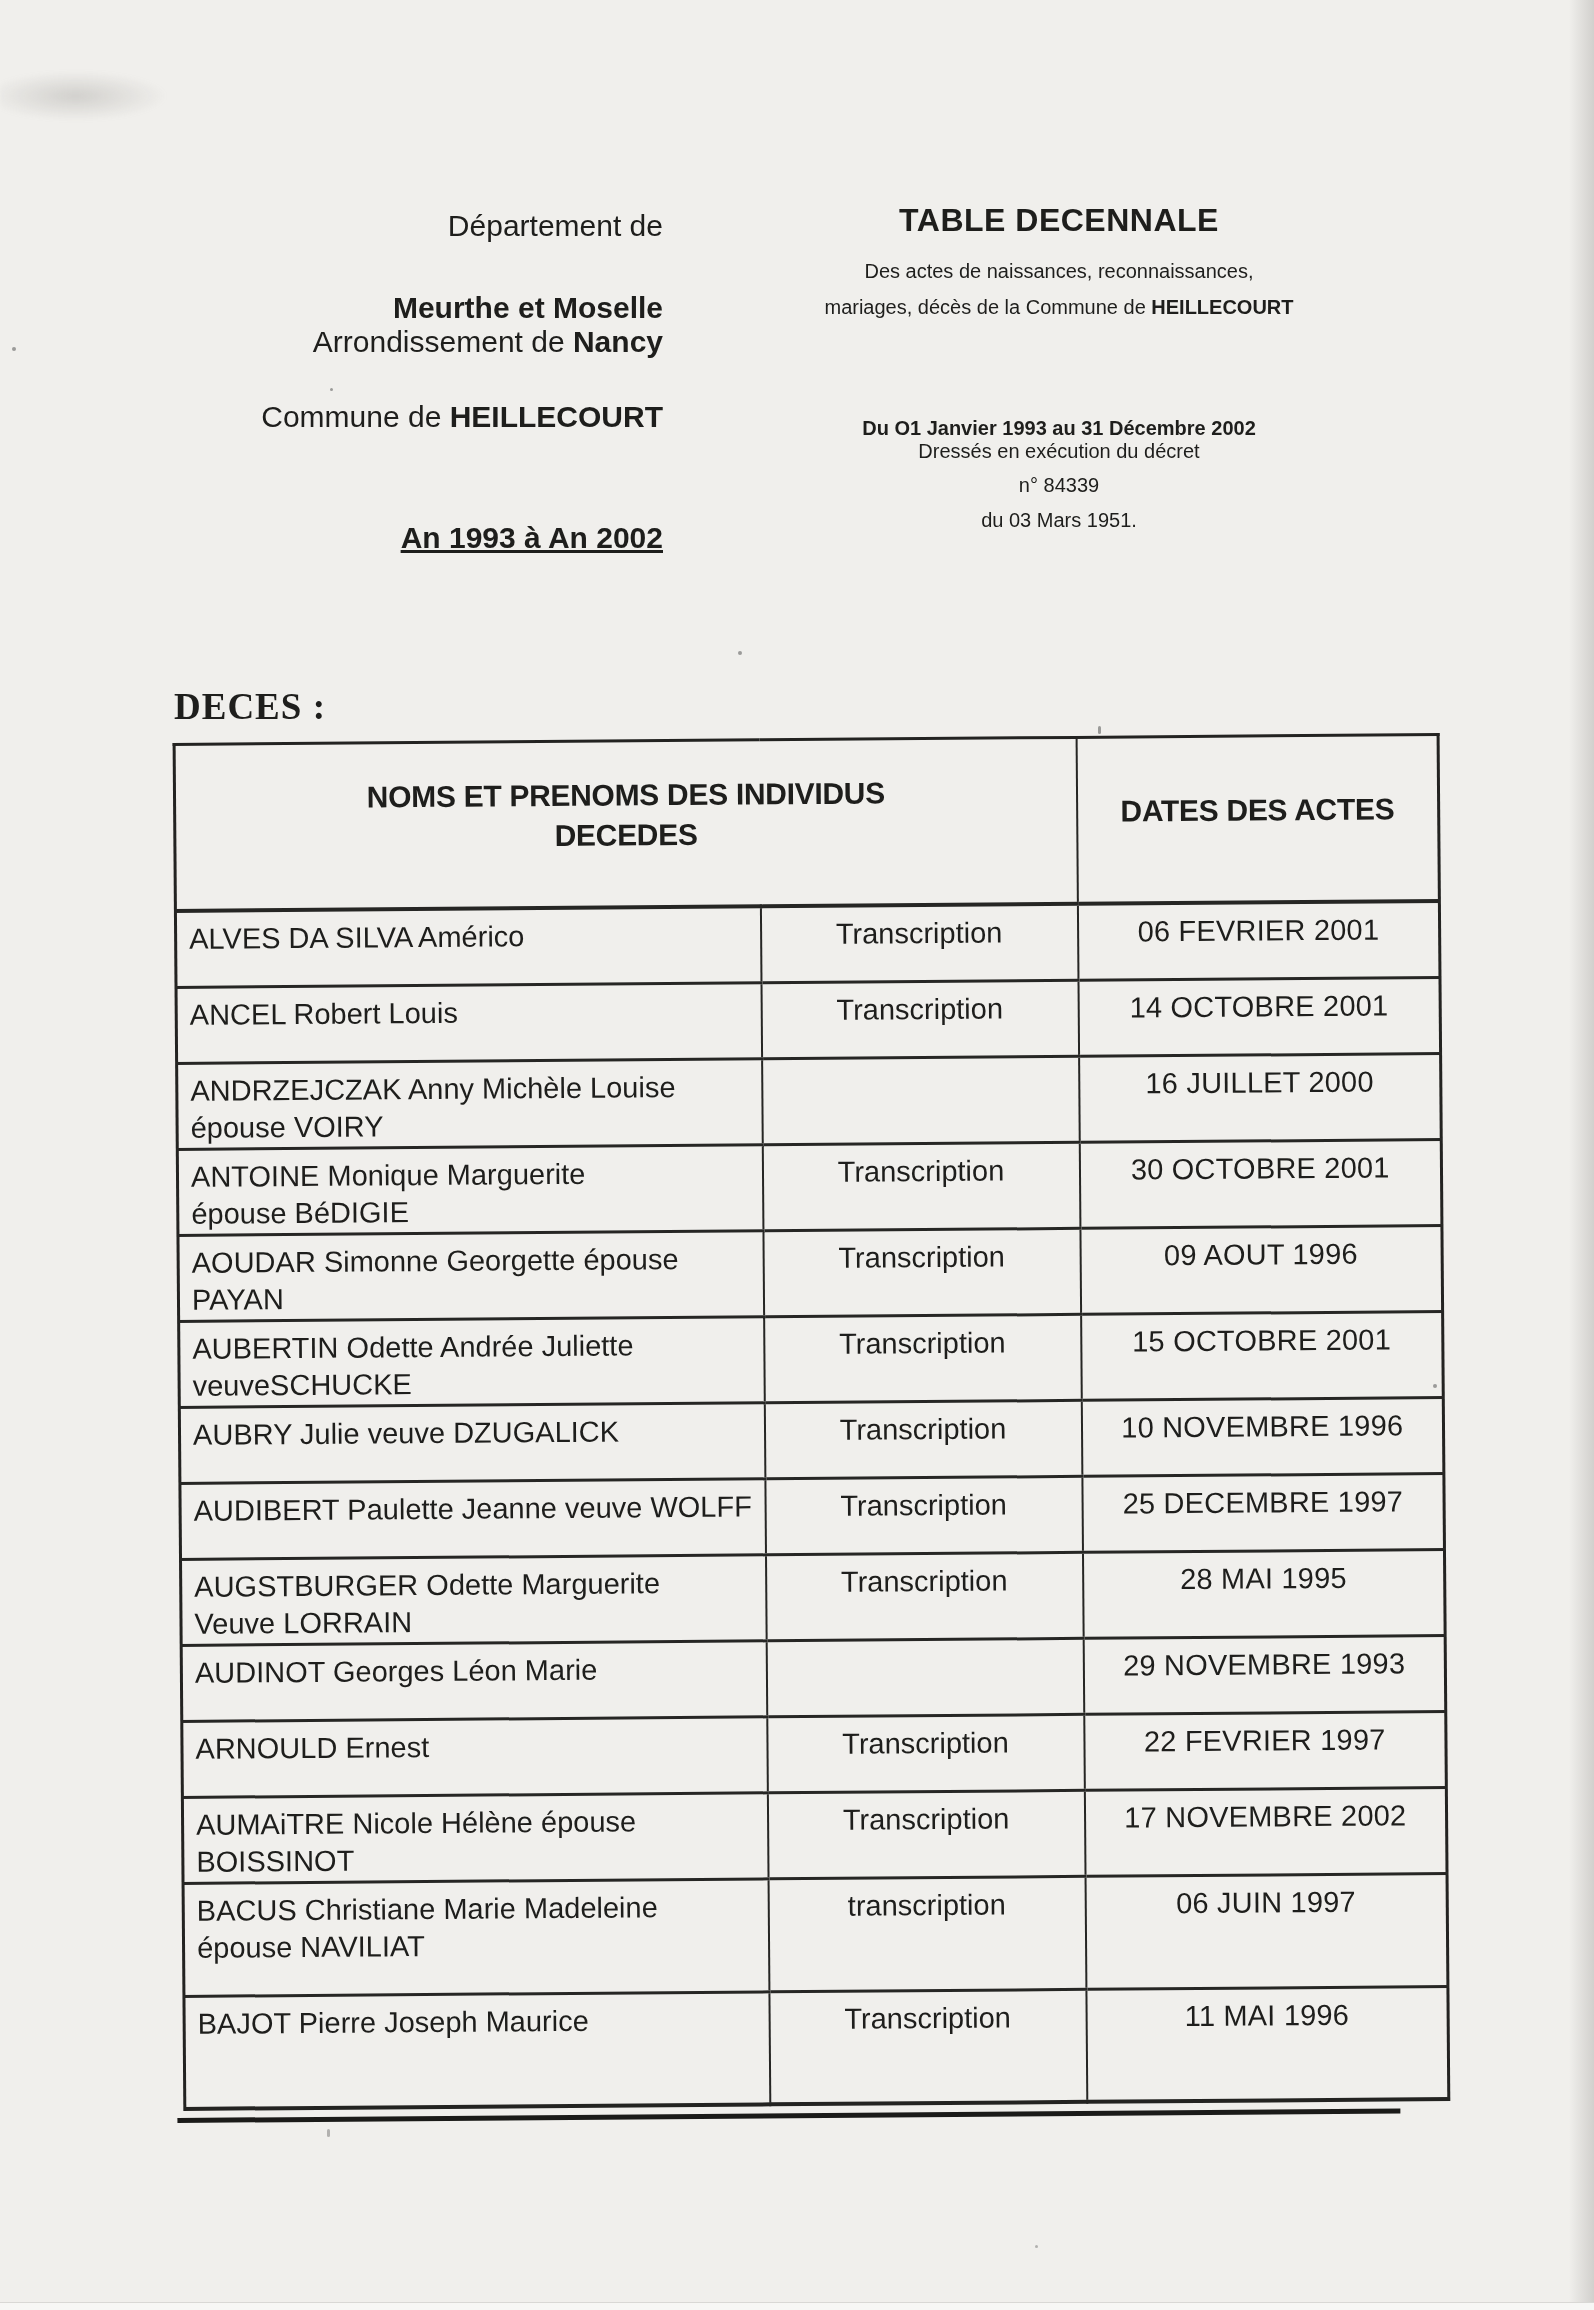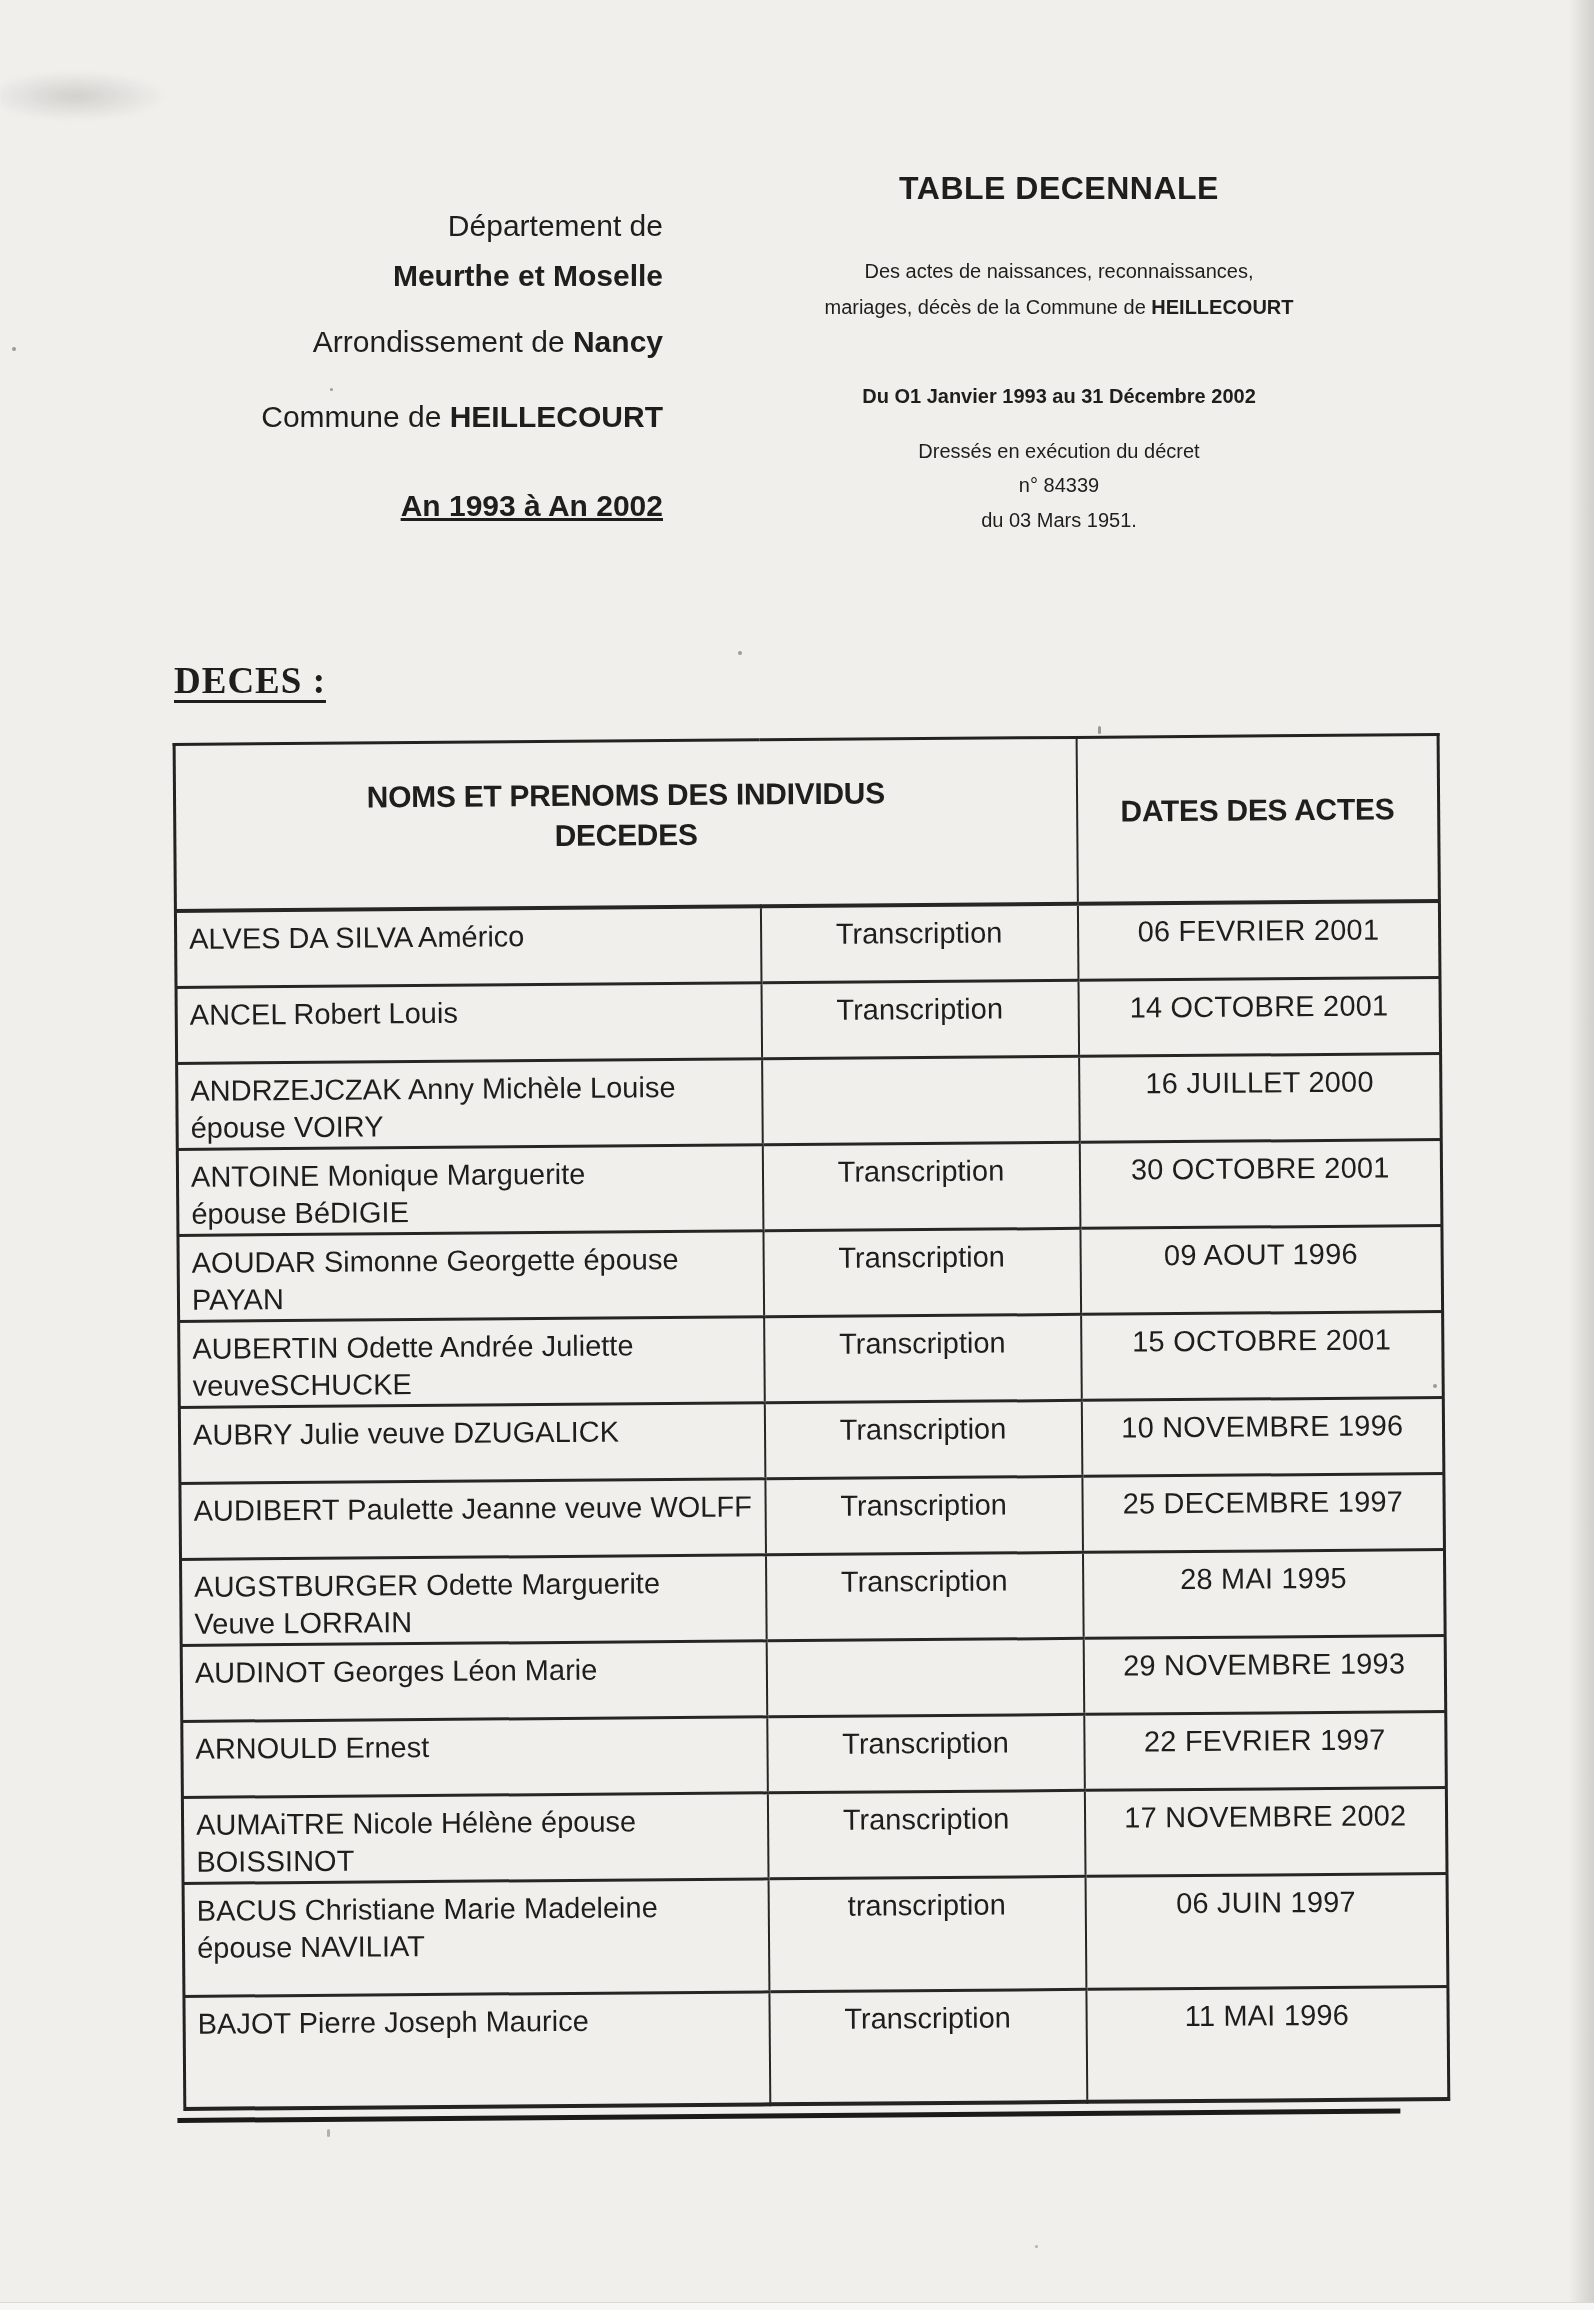--- a/index.html
+++ b/index.html
@@ -5,33 +5,32 @@
   html, body { margin: 0; padding: 0; }
   .page {
     position: relative;
     width: 1595px;
     height: 2311px;
     background: #f0efec;
     overflow: hidden;
     font-family: "Liberation Sans", "DejaVu Sans", sans-serif;
     color: #1e1e1c;
   }
-  .b { font-weight: bold; }
+  .b { font-weight: bold; margin-top: 32px; }
 
   
   .left-block-line { position: absolute; left: 168px; width: 495px; text-align: right; font-size: 30px; line-height: 36px; }
   .right-block-line { position: absolute; left: 653px; width: 812px; text-align: center; font-size: 20px; line-height: 36px; }
   .title-size { font-size: 32px; letter-spacing: 0.5px; }
 
   
   .section-heading {
-    position: absolute; left: 174px; top: 659px;
+    position: absolute; left: 174px; top: 685px;
     font-family: "Liberation Serif", "DejaVu Serif", serif;
     font-size: 37px; font-weight: bold; letter-spacing: 1px;
-    text-decoration: underline;
     text-decoration-thickness: 3px;
     text-underline-offset: 7px;
   }
 
   
   .table-wrap {
     position: absolute; left: 178px; top: 738px; width: 1264px;
     transform: rotate(-0.45deg);
     transform-origin: 50% 50%;
   }

